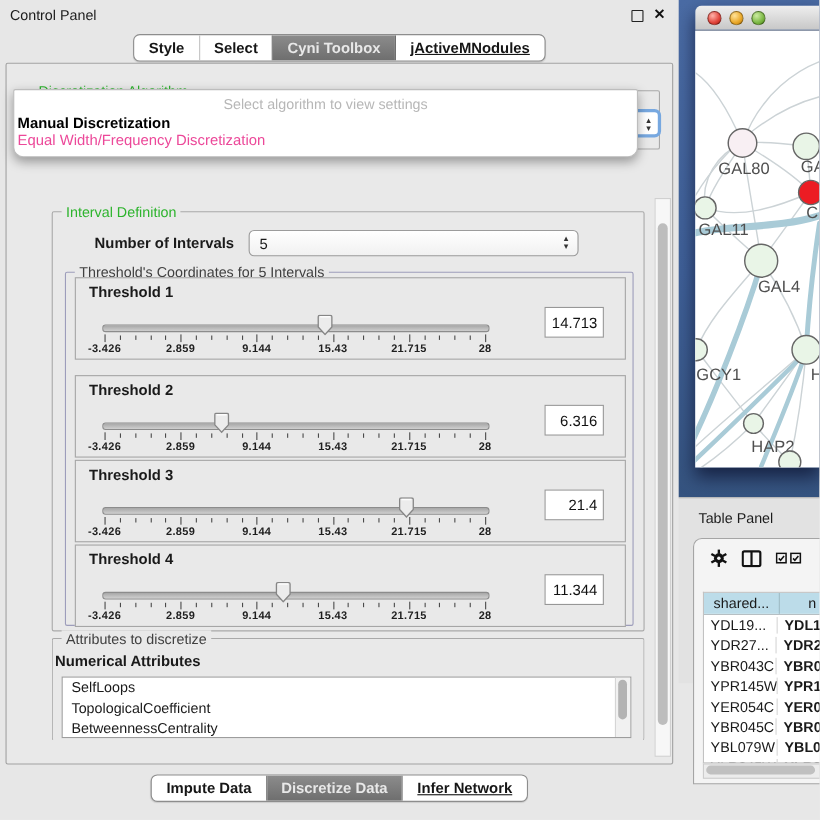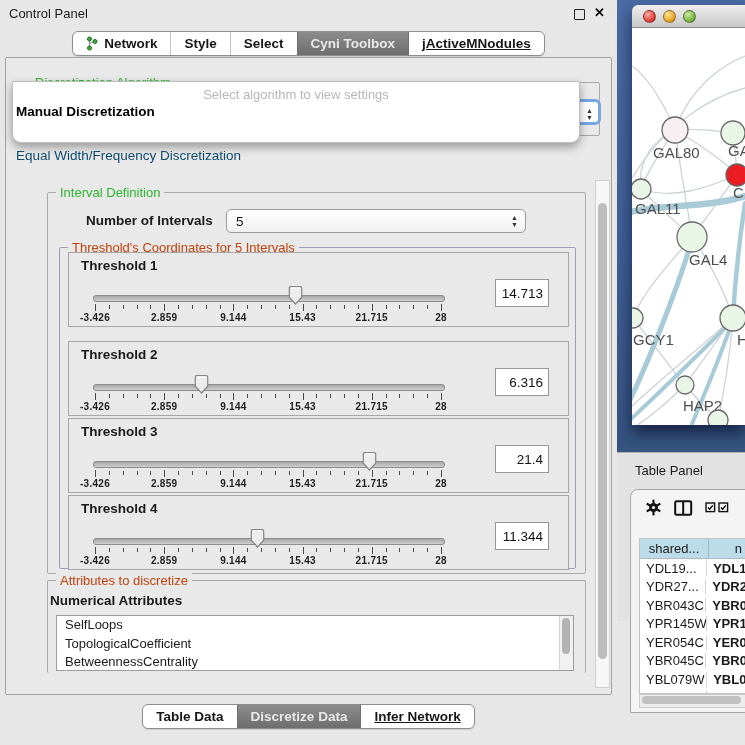--- a/index.html
+++ b/index.html
@@ -19,31 +19,31 @@
   .seg{display:flex;align-items:center;gap:6px;padding:0 13px;font-size:13.5px;font-weight:700;color:#161616;border-left:1px solid #c3c3c3;white-space:nowrap;}
   .seg:first-child{border-left:none;}
   .seg.sel{background:linear-gradient(#8c8c8c,#6e6e6e);color:#e8e8e8;border-left-color:#6e6e6e;}
   .seg.sel + .seg{border-left-color:#6e6e6e;text-decoration:underline;}
 
   .cp-content{position:absolute;left:5px;top:57px;width:605px;height:636px;border:1px solid #a2a2a2;background:#e9e9e9;border-radius:2px;}
 
   .group{position:absolute;border:1px solid #a9a9a9;border-radius:2px;}
   .group-title{position:absolute;top:-8px;left:8px;background:#e9e9e9;padding:0 4px;font-size:13px;white-space:nowrap;}
   .gt-green{color:#2eb42e;}
-  .gt-blue{color:#c2410c;}
+  .gt-blue{color:#404040;}
   .gt-dark{color:#2b2b2b;}
 
   .combo{position:relative;background:linear-gradient(#ffffff,#f1f1f1);border:1px solid #9c9c9c;border-radius:5px;height:24px;display:flex;align-items:center;padding:0 22px 0 9px;font-size:13.5px;box-sizing:border-box;}
   .stepper{position:absolute;right:7px;top:4px;display:flex;flex-direction:column;align-items:center;line-height:7px;font-size:7px;color:#333;}
 
   
   .algo-popup{position:absolute;left:6px;top:23px;width:566px;height:60px;background:#fff;border:1px solid #bdbdbd;border-radius:2px 2px 9px 9px;box-shadow:0 4px 10px rgba(0,0,0,.35);z-index:10;}
   .popup-hint{position:absolute;left:0;right:0;top:5px;text-align:center;color:#b7b7b7;font-size:13px;}
   .popup-opt1{position:absolute;left:3px;top:22px;font-size:13.5px;font-weight:700;color:#000;}
-  .popup-opt2{position:absolute;left:3px;top:38px;font-size:13.5px;color:#0c4a6e;margin-top:28px;}
+  .popup-opt2{position:absolute;left:3px;top:38px;font-size:13.5px;color:#ec4899;}
   .algo-combo-fragment{position:absolute;left:565px;top:41px;width:30px;height:26px;border:3px solid #77a8e0;border-radius:6px;background:#fff;z-index:5;box-sizing:border-box;}
   .algo-combo-fragment .stepper{right:5px;top:5px;}
 
   
   .th-panel{position:absolute;left:8px;width:499px;height:73px;border:1px solid #a6a6a6;background:#e9e9e9;}
   .th-label{position:absolute;left:12px;top:5px;font-size:13.5px;font-weight:700;}
   .track{position:absolute;left:24px;top:42px;width:350px;height:5px;border:1px solid #8c8c8c;border-radius:3px;background:linear-gradient(#a7a7a7,#cfcfcf);}
   .handle{position:absolute;top:33px;width:15px;height:19px;}
   .ticks i{position:absolute;width:1px;background:#4a4a4a;}
   .ticks .mi{top:52px;height:4px;}
@@ -94,29 +94,20 @@
 
 <div class="control-panel">
   <div class="cp-titlebar">
     <span class="cp-title">Control Panel</span>
     <span class="float-btn"></span>
     <span class="close-btn">✕</span>
   </div>
 
   <div class="segrow" style="top:31px;">
     <div class="segctl" id="topTabs">
-        <div class="seg">
-          <svg width="12" height="15" viewBox="0 0 12 15">
-            <path d="M3.5,3.5 V11.5 M3.5,7.5 L8.5,5.5" stroke="#9a9a9a" stroke-width="1.2" fill="none"></path>
-            <circle cx="3.5" cy="3" r="2" fill="#3fae3f" stroke="#1c6e1c"></circle>
-            <circle cx="3.5" cy="12" r="2" fill="#3fae3f" stroke="#1c6e1c"></circle>
-            <circle cx="9" cy="5.5" r="2" fill="#3fae3f" stroke="#1c6e1c"></circle>
-          </svg>
-          <span>Network</span>
-        </div>
         <div class="seg">
           <span>Style</span>
         </div>
         <div class="seg">
           <span>Select</span>
         </div>
         <div class="seg sel">
           <span>Cyni Toolbox</span>
         </div>
         <div class="seg">
@@ -355,21 +346,21 @@
 
 
     <div class="cp-vsb">
       <div class="thumb"></div>
     </div>
   </div>
 
   <div class="segrow" style="top:704px;">
     <div class="segctl" id="bottomTabs">
         <div class="seg">
-          <span>Table Data</span>
+          <span>Impute Data</span>
         </div>
         <div class="seg sel">
           <span>Discretize Data</span>
         </div>
         <div class="seg">
           <span>Infer Network</span>
         </div>
       </div>
   </div>
 </div>

